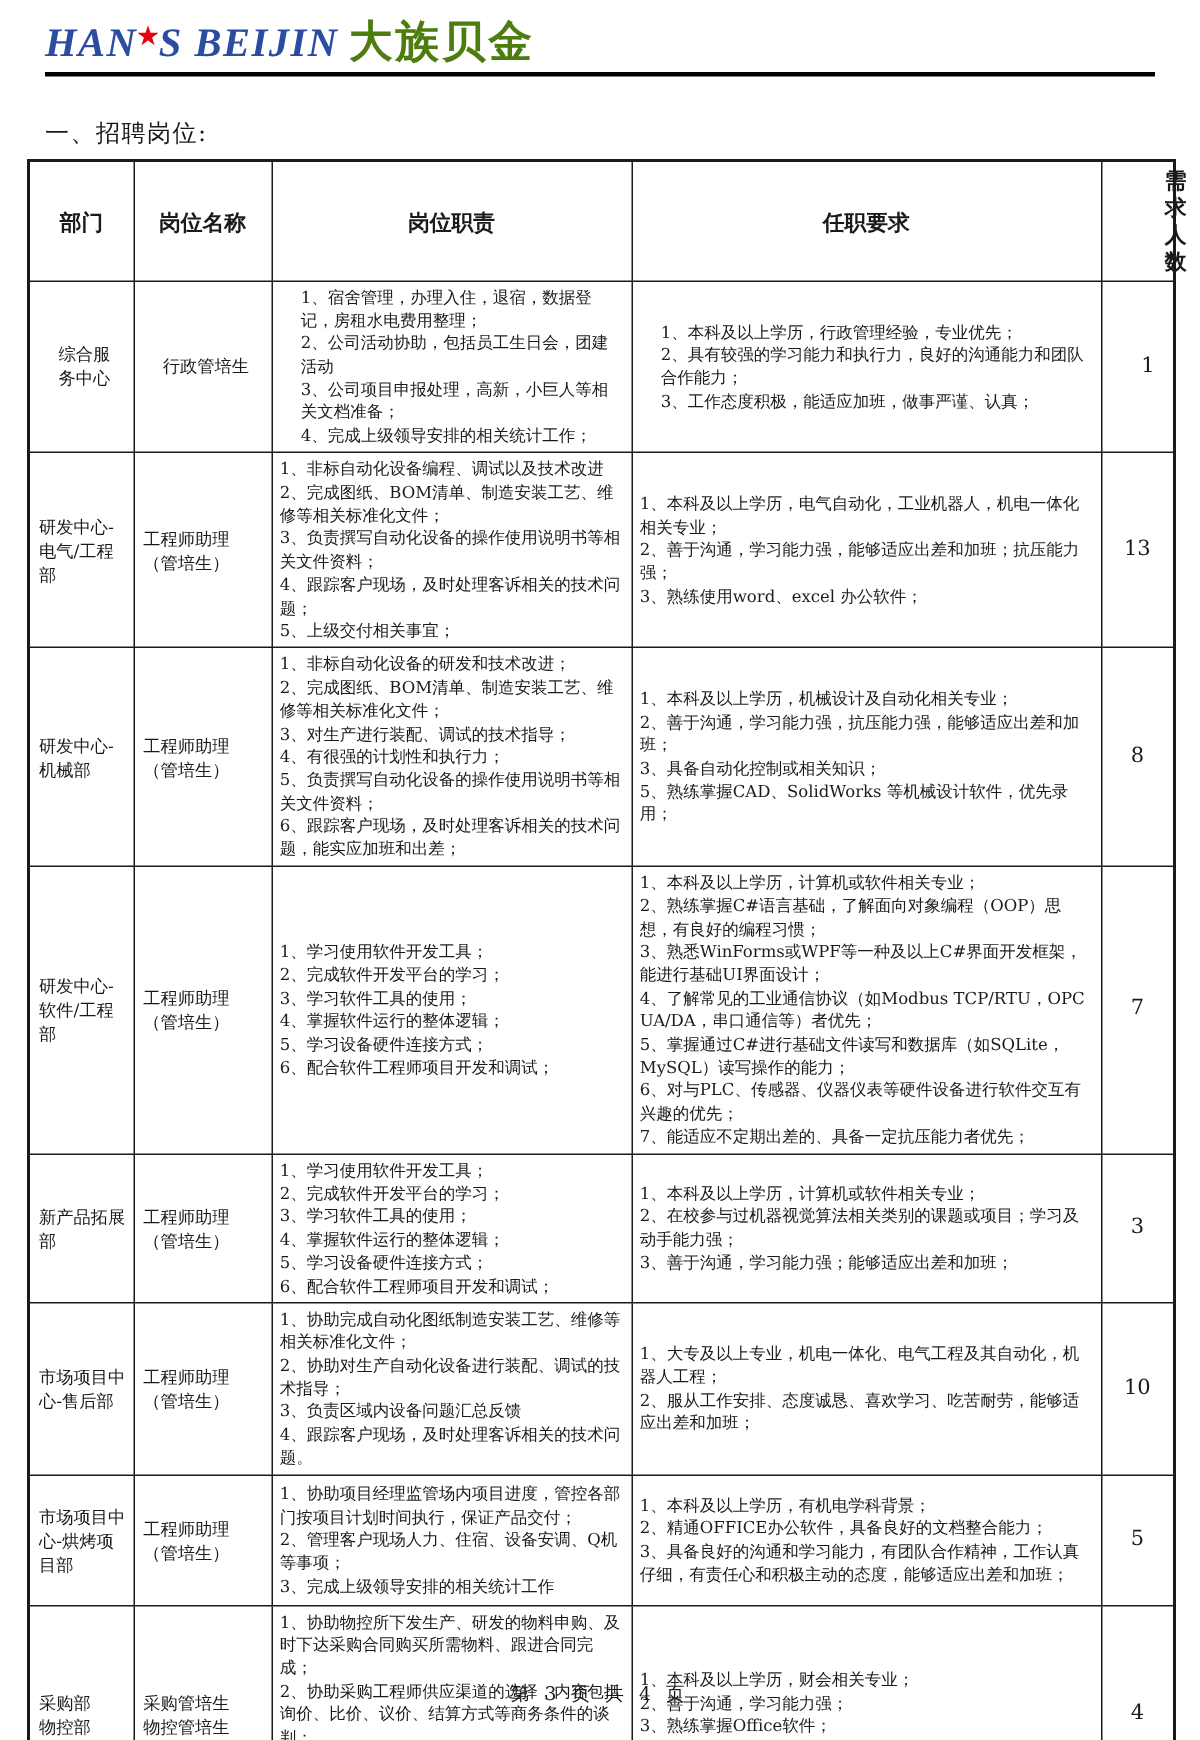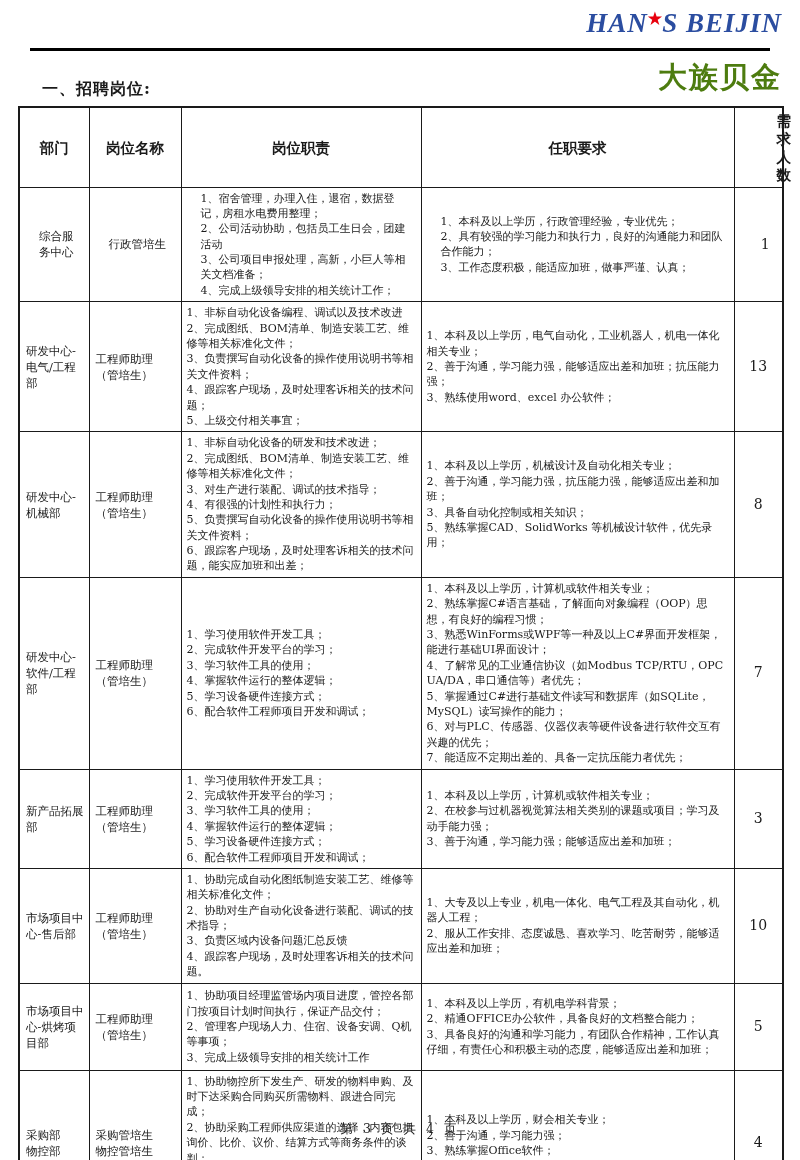--- a/index.html
+++ b/index.html
@@ -6,35 +6,35 @@
   html, body { background: #ffffff; }
   body {
     width: 800px; height: 1160px;
     font-family: "DejaVu Serif", "Liberation Serif", serif;
     color: #1a1a1a;
     position: relative;
   }
   .page { width: 800px; height: 1160px; position: relative; padding: 8px 18px 0 18px; }
 
   
-  .logo-row { padding-left: 12px; padding-top: 2px; height: 38px; display: flex; align-items: flex-end; gap: 26px; flex-direction: column; }
+  .logo-row { padding-left: 12px; padding-top: 2px; height: 38px; display: flex; align-items: center; gap: 7px; }
   .logo-latin {
     font-family: "Liberation Serif", "DejaVu Serif", serif;
     font-style: italic; font-weight: bold;
     font-size: 27px; color: #2b4da0; letter-spacing: 1px; line-height: 1;
   }
   .logo-star { color: #e8000d; font-style: normal; font-size: 16px; vertical-align: 8px; letter-spacing: 0; }
   .logo-cn {
     font-family: "Liberation Sans", "DejaVu Sans", sans-serif;
     font-weight: 900; font-size: 29px; color: #4d7c0f; line-height: 1; letter-spacing: 2px;
   }
   .rule { height: 3px; background: #000; margin: 2px 12px 0 12px; }
 
   
-  .section-title { margin: 28px 0 6px 24px; font-size: 16px; font-weight: bold; letter-spacing: 1px; }
+  .section-title { margin: 28px 0 6px 12px; font-size: 16px; font-weight: normal; letter-spacing: 1px; }
 
   
   table.jobs { border-collapse: collapse; table-layout: fixed; width: 764px; border: 2px solid #1a1a1a; }
   table.jobs th, table.jobs td { border: 1px solid #1a1a1a; vertical-align: middle; }
   col.c-dept { width: 70px; } col.c-pos { width: 92px; } col.c-duty { width: 240px; }
   col.c-req { width: 313px; } col.c-cnt { width: 49px; }
   th.hdr { font-size: 14.5px; font-weight: bold; text-align: center; height: 40px; padding: 2px; vertical-align: top; padding-top: 4px; }
   th.hdr .hline { display: block; line-height: 1.25; margin-left: 40px; }
   td.cell { font-size: 11px; line-height: 1.4; padding: 3px 5px; }
   td.dept, td.pos { font-size: 11.5px; padding-left: 6px; }

